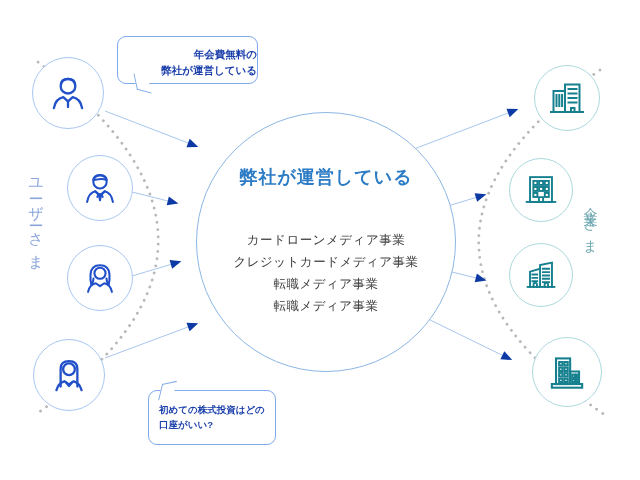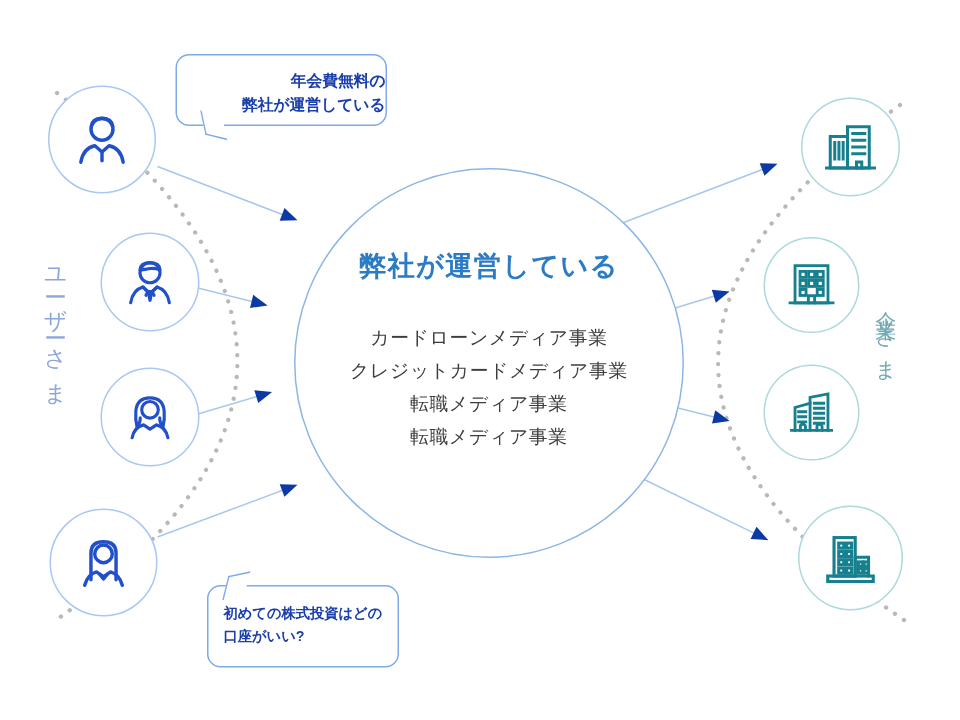--- a/index.html
+++ b/index.html
@@ -8,21 +8,21 @@
 
   .connectors{position:absolute;left:0;top:0;z-index:1;}
   .dots{fill:none;stroke:#b8b8b8;stroke-width:2.8;stroke-linecap:round;stroke-dasharray:0.1 7.2;}
   .aline{stroke:#a9c6ee;stroke-width:1;}
 
   
   .center-circle{position:absolute;left:196px;top:112px;width:260px;height:260px;
     border:1.5px solid #8cb6e4;border-radius:50%;background:#ffffff;z-index:2;
     box-sizing:border-box;text-align:center;}
   .center-title{margin-top:52px;font-size:18px;font-weight:600;color:#2c7bc5;letter-spacing:1px;}
-  .center-list{margin-top:25px;}
+  .center-list{margin-top:40px;}
   .center-list div{font-size:12.5px;line-height:22px;color:#3d3d3d;letter-spacing:0.5px;}
 
   
   .node{position:absolute;border-radius:50%;background:#ffffff;z-index:2;
     display:flex;align-items:center;justify-content:center;box-sizing:border-box;}
   .unode{border:1.2px solid #a9c7f2;}
   .cnode{border:1.2px solid #abd9dd;}
   .u1{left:32px;top:57px;width:72px;height:72px;}
   .u2{left:67px;top:155px;width:66px;height:66px;}
   .u3{left:67px;top:245px;width:66px;height:66px;}
@@ -37,21 +37,21 @@
   
   .vlabel{position:absolute;writing-mode:vertical-rl;text-orientation:mixed;z-index:2;}
   .vlabel.users{left:26px;top:168px;font-size:15px;letter-spacing:5px;color:#8ba6da;}
   .vlabel.companies{left:582px;top:196px;font-size:14px;letter-spacing:6px;color:#6fa9b2;}
 
   
   .bubble{position:absolute;background:#ffffff;border:1.5px solid #7fa9ea;border-radius:9px;
     z-index:3;box-sizing:border-box;color:#1b3faa;font-weight:600;}
   .bubble-top{left:117px;top:36px;width:141px;height:48px;text-align:right;
     font-size:10.5px;line-height:16px;padding-top:9px;}
-  .bubble-bottom{left:138px;top:390px;width:128px;height:55px;
+  .bubble-bottom{left:148px;top:390px;width:128px;height:55px;
     font-size:9.5px;line-height:15px;padding:11px 8px 0 10px;text-align:left;}
   .tail{position:absolute;width:14px;height:14px;background:#ffffff;}
   .tail-down{left:17px;bottom:-8px;border-left:1.5px solid #7fa9ea;border-bottom:1.5px solid #7fa9ea;
     transform:rotate(14deg) skewX(26deg);}
   .tail-up{left:11px;top:-8px;border-left:1.5px solid #7fa9ea;border-top:1.5px solid #7fa9ea;
     transform:rotate(-12deg) skewX(-26deg);}
 </style>
 </head>
 <body>
 

